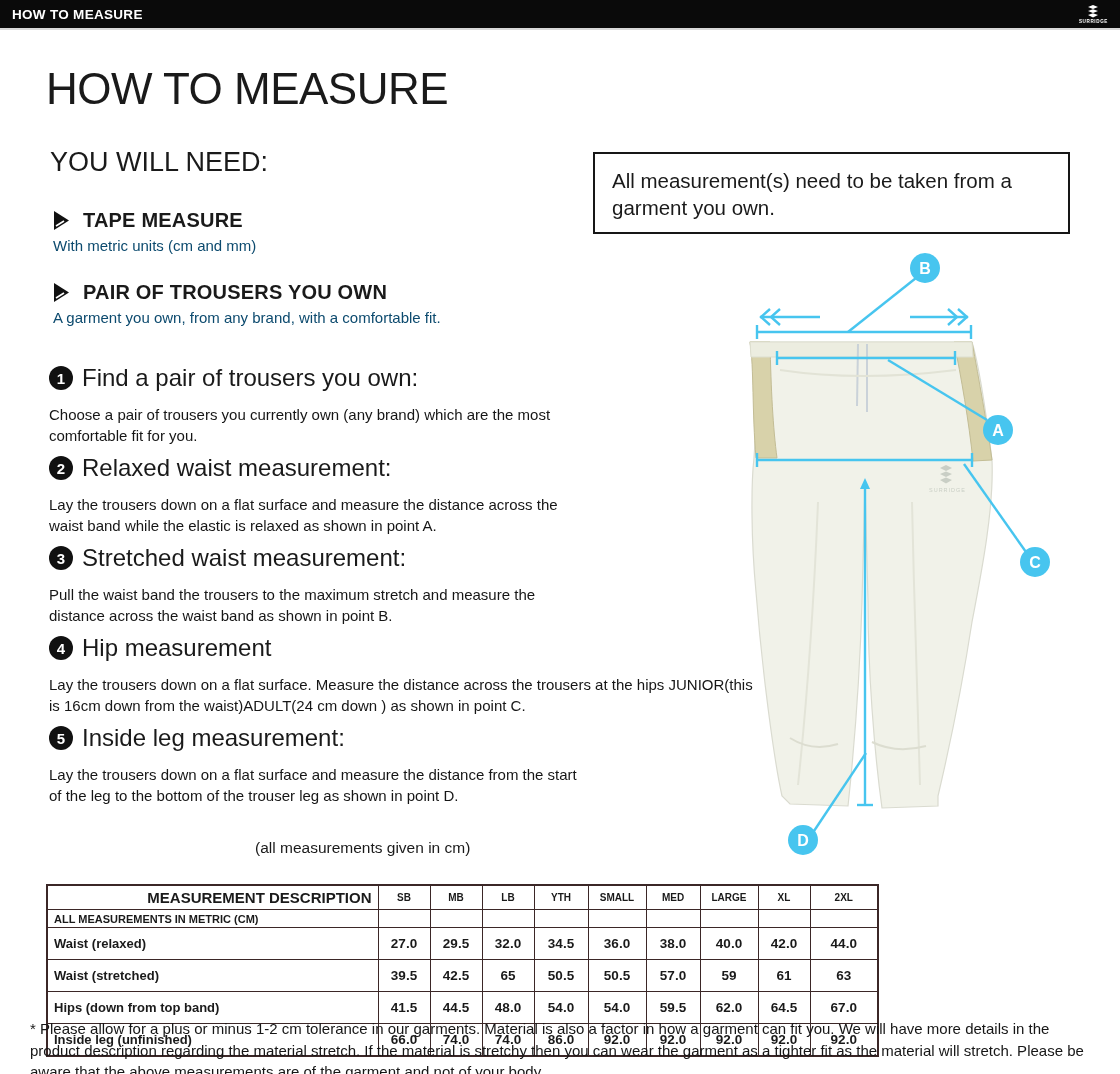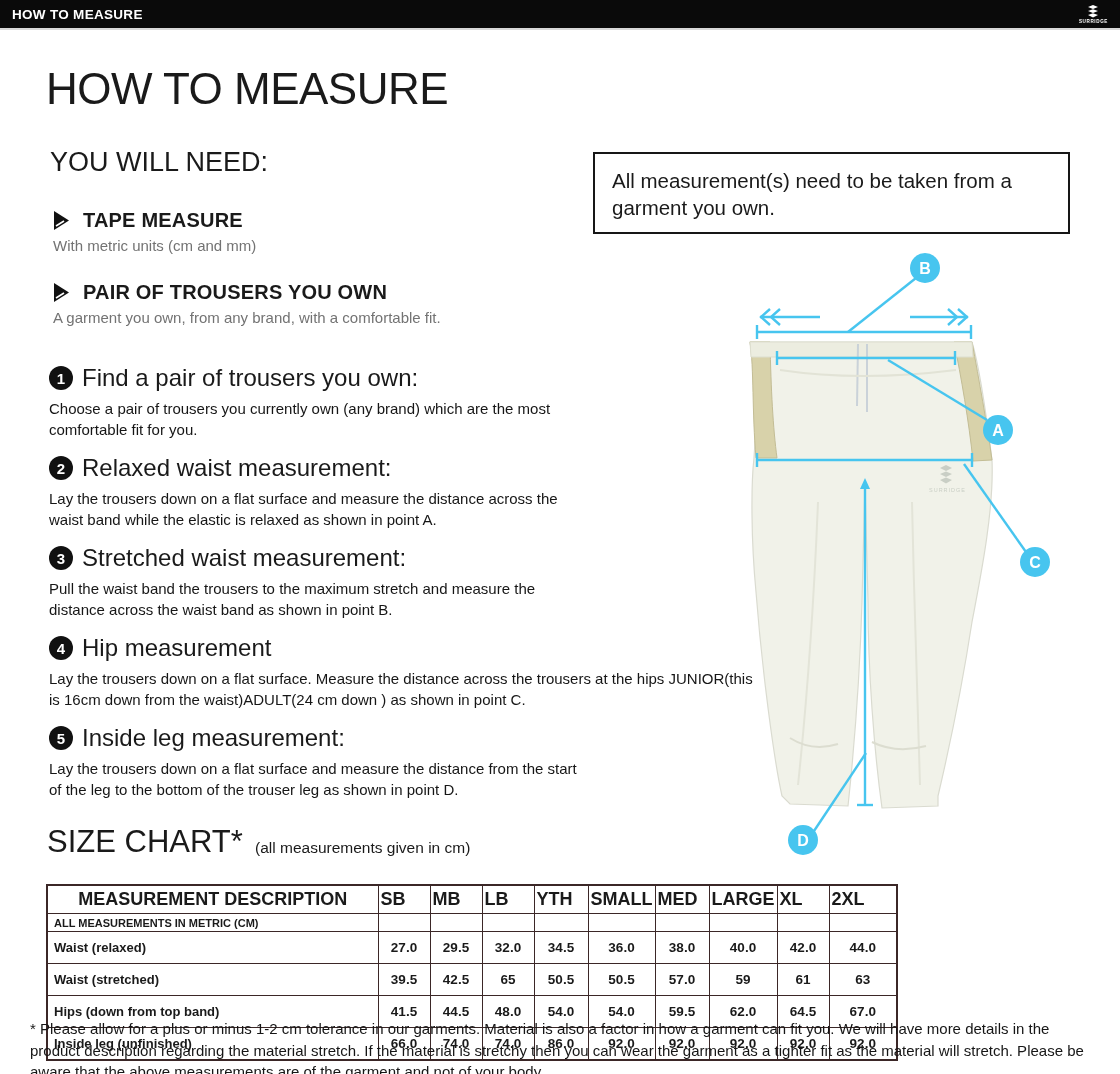--- a/index.html
+++ b/index.html
@@ -14,43 +14,43 @@
   .brand{display:flex;flex-direction:column;align-items:center;line-height:1;}
   .brand-text{color:#ffffff;font-size:4.6px;font-weight:700;letter-spacing:.6px;margin-top:1px;}
 
   
   .page-title{position:absolute;left:46px;top:64px;font-size:44px;font-weight:500;letter-spacing:-0.5px;}
   .ywn-heading{position:absolute;left:50px;top:147px;font-size:27px;font-weight:400;}
 
   .need-item{position:absolute;left:50px;}
   .need-row{display:flex;align-items:center;gap:10px;}
   .need-label{font-size:20px;font-weight:700;letter-spacing:.2px;}
-  .need-note{font-size:15px;margin-top:4px;margin-left:3px;color:#737373;}
+  .need-note{font-size:15px;margin-top:4px;margin-left:3px;color:#0c4a6e;}
 
   .callout{position:absolute;left:593px;top:152px;width:477px;height:82px;border:2px solid #161616;
            box-sizing:border-box;padding:13px 17px;font-size:20.5px;line-height:27px;}
 
   .step{position:absolute;left:49px;}
   .step-head{display:flex;align-items:center;gap:9px;}
   .step-num{width:24px;height:24px;border-radius:50%;background:#111;color:#fff;font-size:15px;
             font-weight:700;display:flex;align-items:center;justify-content:center;flex:0 0 24px;}
   .step-title{font-size:24px;font-weight:500;}
-  .step-body{margin-top:6px;font-size:15px;line-height:21px;width:528px;color:#161616;}
+  .step-body{margin-top:12px;font-size:15px;line-height:21px;width:528px;color:#161616;}
   .step-body.wide{width:710px;}
 
   .sc-title{position:absolute;left:47px;top:824px;font-size:31px;font-weight:500;}
   .sc-sub{position:absolute;left:255px;top:839px;font-size:15.5px;}
 
   
   table.size{position:absolute;left:46px;top:884px;border-collapse:collapse;table-layout:fixed;}
   table.size th,table.size td{border:1.6px solid #3b2727;box-sizing:border-box;
       font-family:"Liberation Sans",sans-serif;white-space:nowrap;overflow:hidden;}
   table.size{border:2.5px solid #3b2727;}
-  th.desc{width:331px;text-align:center;padding:3px 6px;font-size:18px;font-weight:700;}
-  th.size-h{text-align:left;font-size:18px;font-weight:700;padding:3px 2px;}
+  th.desc{width:331px;text-align:right;padding:3px 6px;font-size:15px;font-weight:700;}
+  th.size-h{text-align:center;font-size:10px;font-weight:700;padding:3px 2px;}
   td.metric{font-size:11px;font-weight:700;padding:1px 6px;height:15px;}
   td.rlabel{font-size:13px;font-weight:700;padding:1px 6px;height:18px;}
   td.val{font-size:13.5px;font-weight:600;text-align:center;height:18px;padding:8px;}
 
   .footnote{position:absolute;left:30px;top:1018px;width:1066px;font-size:15px;line-height:21.5px;color:#161616;}
 
   .diagram{position:absolute;left:720px;top:240px;width:340px;height:620px;}
 </style>
 </head>
 <body>
@@ -132,21 +132,20 @@
   </div>
 
   <div class="step" style="top:724px;">
     <div class="step-head">
       <span class="step-num">5</span>
       <span class="step-title">Inside leg measurement:</span>
     </div>
     <div class="step-body">Lay the trousers down on a flat surface and measure the distance from the start of the leg to the bottom of the trouser leg as shown in point D.</div>
   </div>
 
-  <div class="sc-title">SIZE CHART*</div>
   <div class="sc-sub">(all measurements given in cm)</div>
 
   <table class="size">
     <colgroup>
       <col style="width:331px">
         <col style="width:52px">
         <col style="width:52px">
         <col style="width:52px">
       <col style="width:54px">
         <col style="width:58px">

